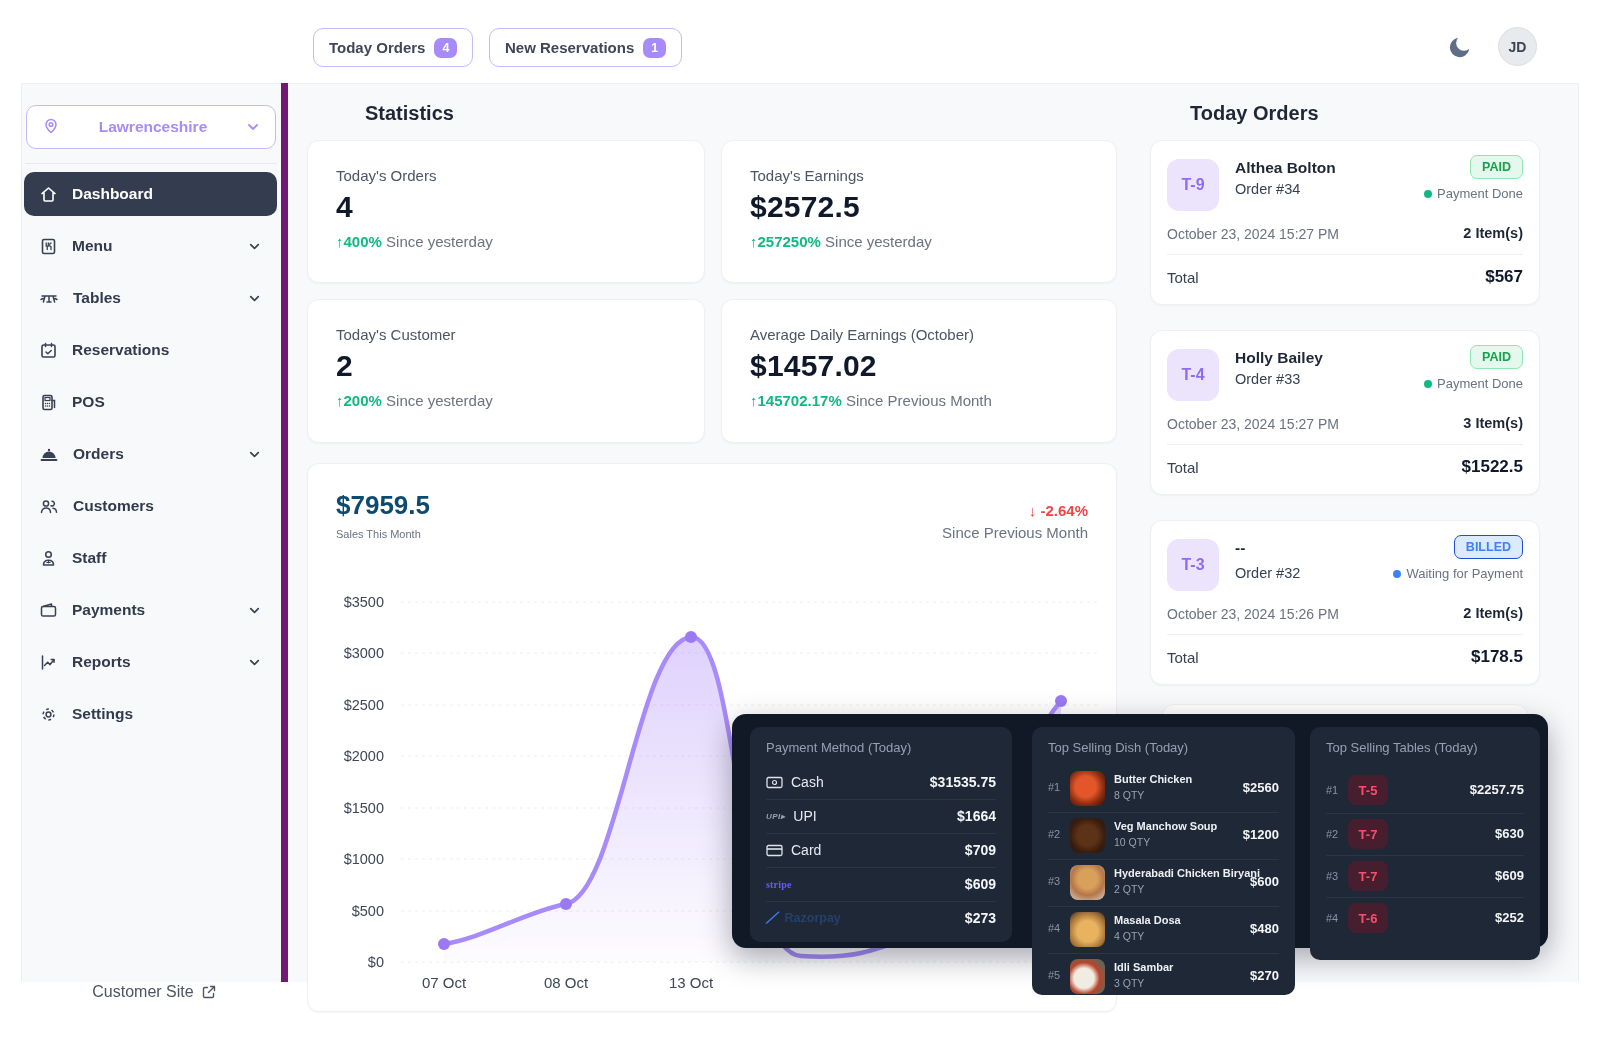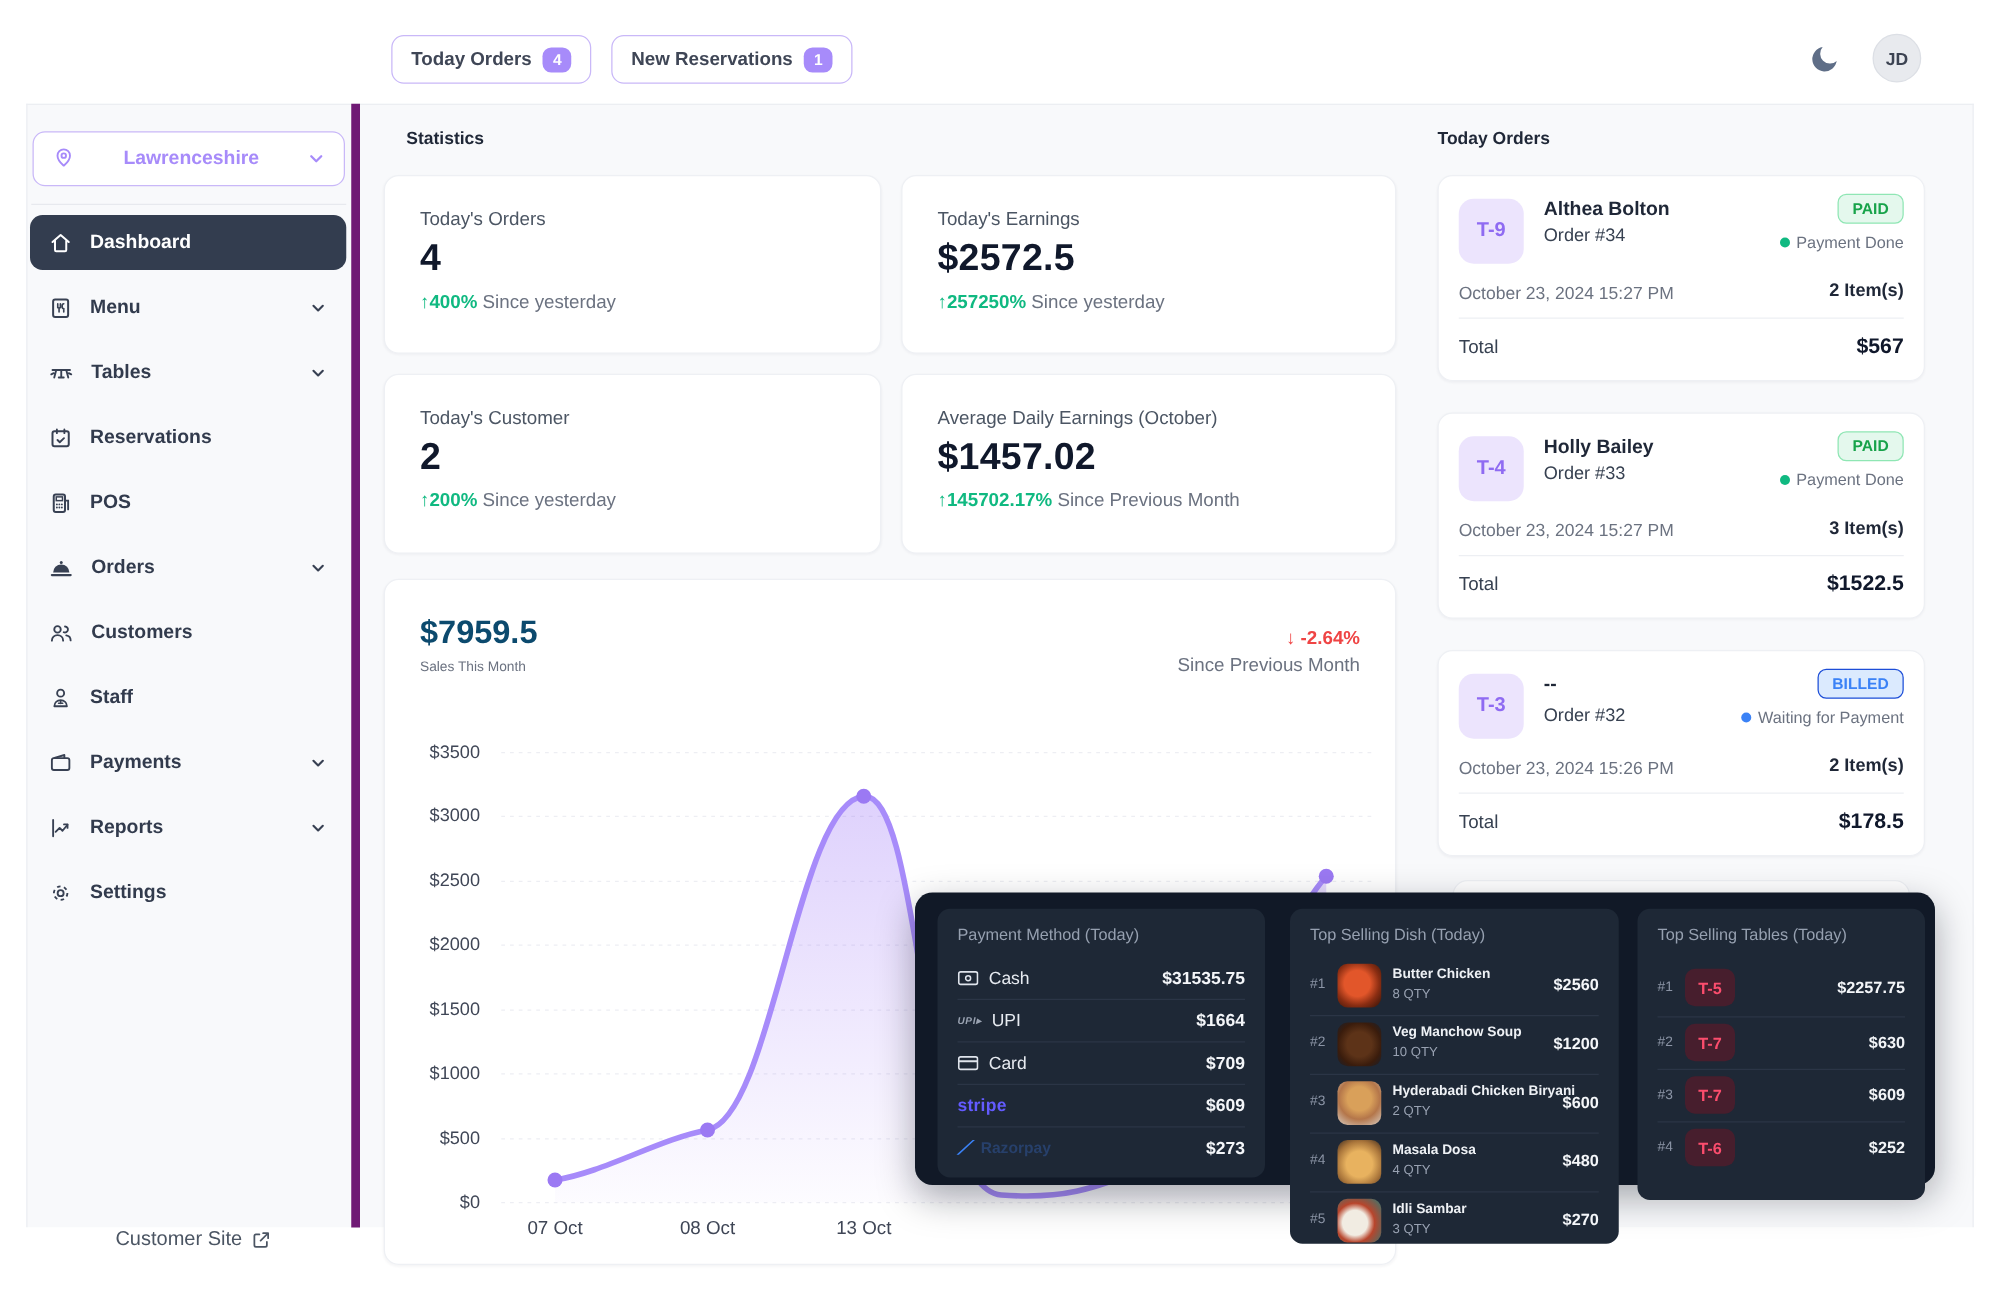--- a/index.html
+++ b/index.html
@@ -34,21 +34,21 @@
   .nav-item .grow { flex:1; }
   .nav-item.active { background:#333d4f; color:#ffffff; font-weight:700; }
   .nav-item svg.ic { flex:0 0 auto; }
   .customer-site { position:absolute; left:0px; top:900px; width:267px; text-align:center; font-size:16px; color:#4b5563;
     cursor:pointer; display:flex; align-items:center; justify-content:center; gap:7px; }
 
   
   .card { position:absolute; background:#ffffff; border:1px solid #eef0f4; border-radius:12px;
     box-shadow:0 1px 2px rgba(16,24,40,.04); }
 
-  .main-heading { position:absolute; font-size:14px; font-weight:800; color:#1f2737; }
+  .main-heading { position:absolute; font-size:20px; font-weight:800; color:#1f2737;margin-left:40px; }
 
   .stat-label { font-size:15px; color:#4b5563; }
   .stat-value { font-size:30px; font-weight:800; color:#10182b; margin-top:6px; letter-spacing:.2px; }
   .stat-delta { font-size:15px; margin-top:9px; color:#6b7280; }
   .stat-delta .up { color:#10b981; font-weight:600; }
 
   
   .chart-value { position:absolute; left:28px; top:26px; font-size:26px; font-weight:800; color:#0c4a6e; }
   .chart-sub { position:absolute; left:28px; top:64px; font-size:11px; color:#6b7280; }
   .chart-delta { position:absolute; right:28px; top:38px; font-size:15px; font-weight:700; color:#ef4444; text-align:right; }
@@ -75,21 +75,21 @@
 
   
   .overlay { position:absolute; left:732px; top:714px; width:816px; height:234px; background:#111927; border-radius:14px;
     box-shadow:0 10px 30px rgba(10,15,25,.35); z-index:6; }
   .dk-panel { position:absolute; background:#1e2836; border-radius:10px; }
   .dk-title { position:absolute; left:16px; top:13px; font-size:13px; color:#96a0b0; }
   .pm-row { position:absolute; left:16px; right:16px; height:30px; display:flex; align-items:center; }
   .pm-row .plabel { flex:1; display:flex; align-items:center; gap:8px; font-size:14px; color:#e7ebf1; }
   .pm-row .pamt { font-size:14px; font-weight:700; color:#f4f6f9; }
   .pm-sep { position:absolute; left:16px; right:16px; height:1px; background:#2b3546; }
-  .stripe-word { color:#635bff; font-weight:700; font-size:14px; letter-spacing:.2px; }
+  .stripe-word { color:#635bff; font-weight:700; font-size:10px; letter-spacing:.2px;font-family:Liberation Serif, serif; }
   .rzp { display:flex; align-items:center; gap:2px; }
   .rzp .slash { color:#3b82f6; font-weight:800; font-style:italic; font-size:15px; }
   .rzp .word { color:#27406b; font-weight:700; font-size:12.5px; }
   .dish-row { position:absolute; left:16px; right:16px; height:43px; }
   .rank { position:absolute; left:0; top:14px; font-size:11px; color:#8b94a5; }
   .thumb { position:absolute; left:22px; top:4px; width:35px; height:35px; border-radius:8px; }
   .dish-name { position:absolute; left:66px; top:6px; font-size:11px; font-weight:700; color:#eef1f5; white-space:nowrap; }
   .dish-qty { position:absolute; left:66px; top:22px; font-size:10.5px; color:#99a2b2; }
   .dish-amt { position:absolute; right:0; top:13px; font-size:13px; font-weight:700; color:#f4f6f9; }
   .dish-sep { position:absolute; left:16px; right:16px; height:1px; background:#2b3546; }

